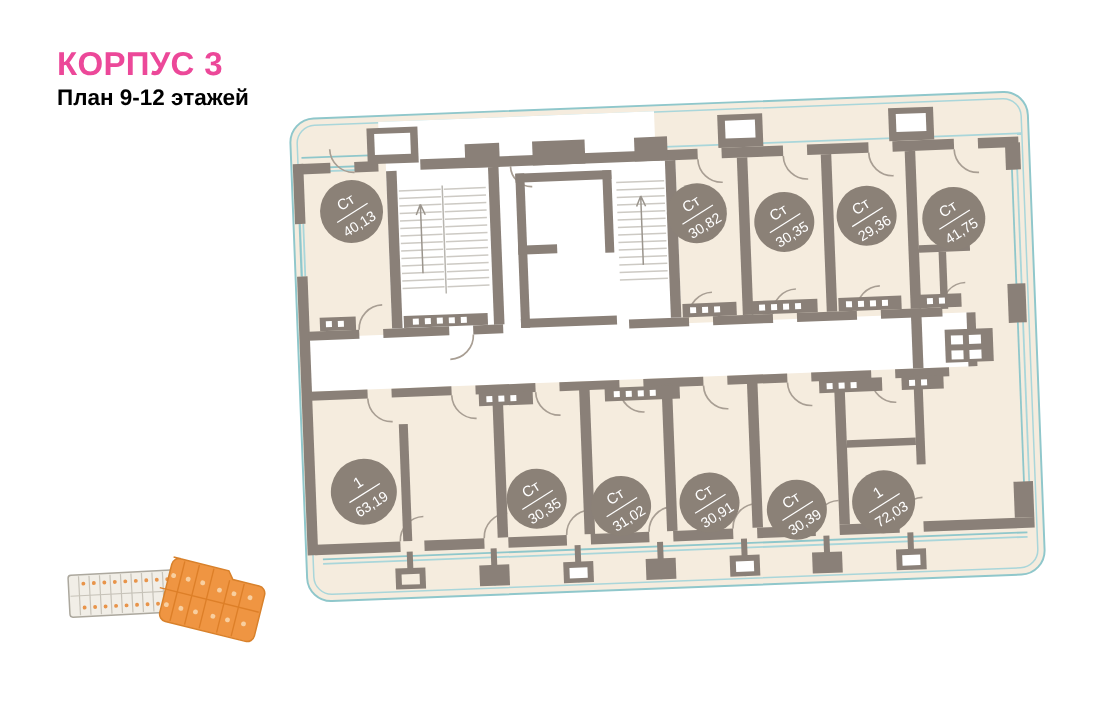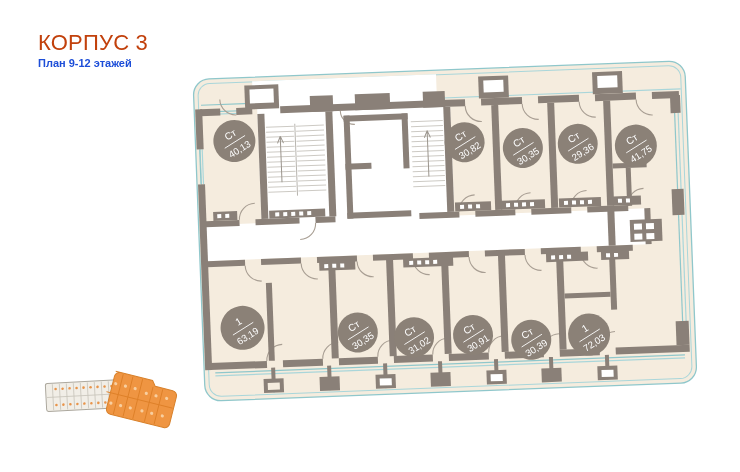--- a/index.html
+++ b/index.html
@@ -1,23 +1,23 @@
 <!DOCTYPE html>
 <html><head>
 <meta charset="utf-8">
 <style>
   html,body{margin:0;padding:0;background:#ffffff;}
   .stage{
     position:relative;width:740px;height:472px;background:#ffffff;overflow:hidden;
     font-family:"Liberation Sans", sans-serif;
   }
   .titleblock{position:absolute;left:38px;top:30px;line-height:1.15;}
-  .t-building{color:#c2410c;font-size:22px;font-weight:normal;letter-spacing:.2px;}
+  .t-building{color:#ec4899;font-size:22px;font-weight:bold;letter-spacing:.2px;}
   .t-section{color:#E0812B;font-size:19px;font-weight:bold;margin-top:2px;}
-  .t-floors{color:#1d4ed8;font-size:11px;font-weight:bold;margin-top:2px;}
+  .t-floors{color:#000000;font-size:15px;font-weight:bold;margin-top:2px;}
   svg text{font-family:"Liberation Sans", sans-serif;}
   .badge circle{fill:#8B8177;}
   .badge text{fill:#ffffff;text-anchor:middle;}
   .badge .ut{font-size:10px;font-weight:500;}
   .badge .ua{font-size:9.5px;}
   .badge line{stroke:#ffffff;stroke-width:.8;}
   .w{fill:#8A8078;}
   .arc{stroke:#A89E93;stroke-width:1.1;fill:none;}
   .teal{stroke:#8FC7CB;fill:none;}
   .tealthin{stroke:#A9D6DA;fill:none;}

